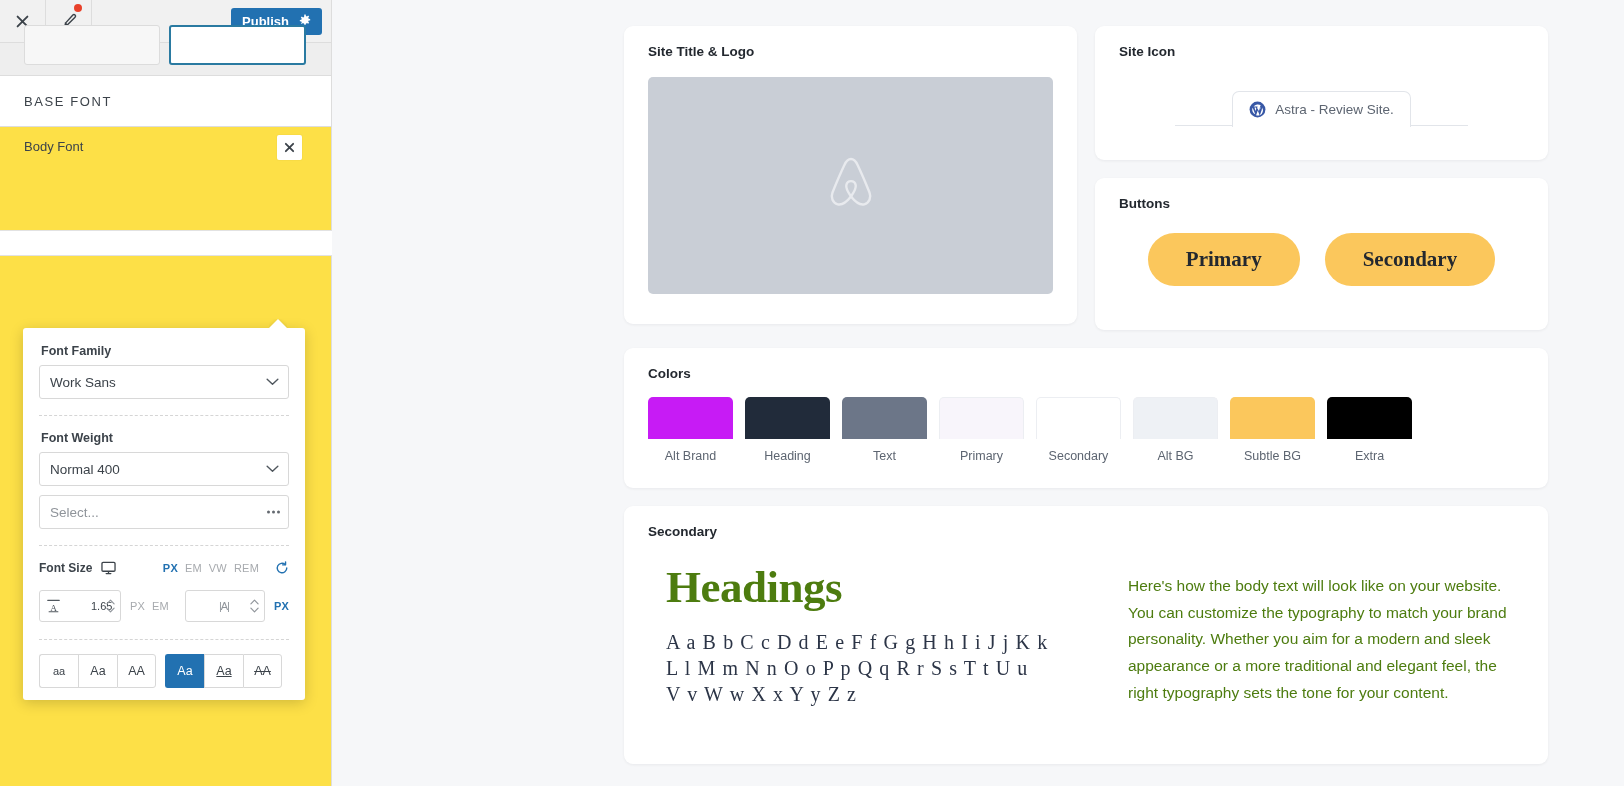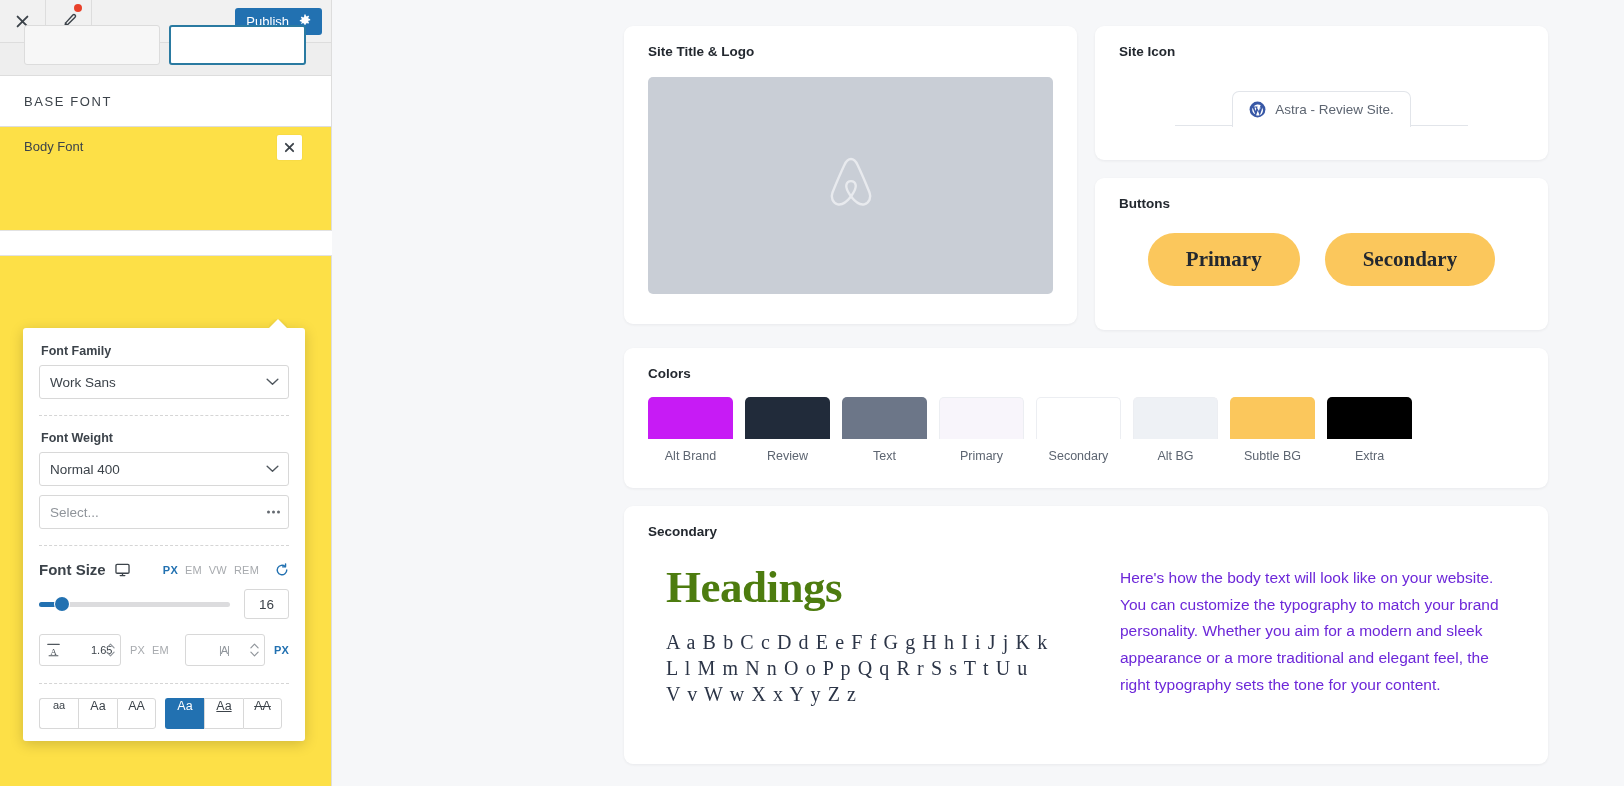--- a/index.html
+++ b/index.html
@@ -42,21 +42,21 @@
     display: flex; align-items: center; padding-right: 9px;
   }
   .publish-btn {
     display: flex; align-items: center; gap: 9px;
     background: #2271b1; color: #ffffff;
     border: none; border-radius: 3px;
     height: 27px; padding: 0 10px 0 11px;
     font-size: 13px; font-family: "Liberation Sans", sans-serif;
     cursor: pointer; line-height: 1;
   }
-  .publish-btn .lbl { font-size: 13px; }
+  .publish-btn .lbl { font-size: 13px; font-weight: bold; }
   .gear { display: inline-flex; }
 
   
   .cut-row {
     position: relative; height: 33px; background: #eeeeee;
     border-bottom: 1px solid #dddddd;
   }
   .cut-box {
     position: absolute; bottom: 10px; height: 40px;
     background: #f7f7f7; border: 1px solid #dcdcdc;
@@ -130,21 +130,21 @@
     display: inline-flex; gap: 2px;
   }
   .dots-ico i { width: 3px; height: 3px; border-radius: 50%; background: #646970; display: block; }
   .dashed-sep {
     border-top: 1px dashed #d5d5d5; margin: 16px 0 15px 0;
   }
   .pop-gap { height: 9px; }
 
   
   .fs-head { display: flex; align-items: center; margin-bottom: 2px; }
-  .fs-title { font-size: 15px; font-weight: 700; color: #3c434a; }
+  .fs-title { font-size: 12px; font-weight: 700; color: #3c434a; }
   .monitor-ico { margin-left: 9px; display: inline-flex; }
   .units { margin-left: auto; display: flex; align-items: center; gap: 7px; }
   .unit {
     font-size: 11px; color: #a7aaae; cursor: pointer; letter-spacing: .2px;
   }
   .unit.active { color: #2271b1; font-weight: 700; }
   .reset-ico { margin-left: 9px; cursor: pointer; display: inline-flex; }
 
   .slider-row { display: flex; align-items: center; gap: 0; margin-top: 11px; }
   .slider {
@@ -178,24 +178,24 @@
   }
   .unit-pair { display: flex; gap: 7px; margin-left: 9px; }
   .pair-spacer { flex: 1; }
   .spin-box.ls { width: 80px; padding-left: 9px; }
   .ls-caret { letter-spacing: -1px; }
 
   .btn-group {
     display: flex; margin-top: 14px;
   }
   .bg-seg {
-    height: 31px; min-width: 39px; padding: 0 8px;
+    height: 31px; min-width: 39px; padding: 16px 8px;
     border: 1px solid #d8d8d8; border-right: none;
     background: #ffffff; color: #3c434a;
-    display: flex; align-items: flex-start; justify-content: center;
+    display: flex; align-items: center; justify-content: center;
     font-size: 12.5px; cursor: pointer;
   }
   .bg-seg:first-child { border-radius: 3px 0 0 3px; }
   .bg-seg.last { border-right: 1px solid #d8d8d8; border-radius: 0 3px 3px 0; }
   .bg-seg.sep-left { border-left: 1px solid #d8d8d8; border-radius: 3px 0 0 3px; margin-left: 9px; }
   .bg-seg.active { background: #2271b1; border-color: #2271b1; color: #ffffff; }
   .bg-seg .u { text-decoration: underline; }
   .bg-seg .s { text-decoration: line-through; }
   .bg-seg .sm { font-size: 11px; }
 
@@ -280,22 +280,22 @@
     font-size: 45px; font-weight: 700; color: #4d7c0f;
     margin: 0 0 16px 0; letter-spacing: -.5px;
   }
   .alpha {
     font-family: "Liberation Serif", serif;
     font-size: 20px; color: #2c3547; line-height: 1.3;
     letter-spacing: 1.1px;
   }
   .typo-right { flex: 1; padding-left: 6px; }
   .body-copy {
-    font-size: 15.5px; line-height: 1.72; color: #6d28d9;
-    margin: 4px; max-width: 400px;
+    font-size: 15.5px; line-height: 1.72; color: #4d7c0f;
+    margin: 12px; max-width: 400px;
   }
 </style>
 </head>
 <body>
 
 <div class="screen">
 
   <div class="panel">
 
     <div class="panel-header">
@@ -403,28 +403,20 @@
               <span class="unit">REM</span>
               <span class="reset-ico">
                 <svg width="14" height="14" viewBox="0 0 15 15" aria-hidden="true">
                   <path d="M12.6 7.5 a5.1 5.1 0 1 1 -1.7-3.8" fill="none" stroke="#2271b1" stroke-width="1.5" stroke-linecap="round"></path>
                   <path d="M11.3 0.9 v3.2 h-3.2" fill="none" stroke="#2271b1" stroke-width="1.5" stroke-linecap="round" stroke-linejoin="round"></path>
                 </svg>
               </span>
             </span>
           </div>
 
-          <div class="slider-row">
-            <div class="slider">
-              <span class="track"></span>
-              <span class="track-fill" id="fs-fill" style="width: 12%;"></span>
-              <span class="knob" id="fs-knob" style="left: calc(12% - 7px);"></span>
-            </div>
-            <div class="num-box">16</div>
-          </div>
 
           <div class="pair-row">
             <div class="spin-box">
               <span class="lh-ico">
                 <svg width="13" height="14" viewBox="0 0 14 15" aria-hidden="true">
                   <path d="M0.8 1.4 h12.4" stroke="#50575e" stroke-width="1.3" stroke-linecap="round"></path>
                   <text x="7" y="12.4" font-size="10" font-family="Liberation Serif, serif" fill="#50575e" text-anchor="middle">A</text>
                   <path d="M2.2 13.8 h9.6" stroke="#50575e" stroke-width="1.1" stroke-linecap="round"></path>
                 </svg>
               </span>
@@ -533,21 +525,21 @@
 
     <div class="card colors-card">
       <div class="card-label">Colors</div>
       <div class="swatch-row" id="swatch-row">
           <div class="swatch">
             <div class="sw-chip" style="background: rgb(199, 27, 245);"></div>
             <div class="sw-name">Alt Brand</div>
           </div>
           <div class="swatch">
             <div class="sw-chip" style="background: rgb(33, 43, 58);"></div>
-            <div class="sw-name">Review</div>
+            <div class="sw-name">Heading</div>
           </div>
           <div class="swatch">
             <div class="sw-chip" style="background: rgb(108, 118, 136);"></div>
             <div class="sw-name">Text</div>
           </div>
           <div class="swatch">
             <div class="sw-chip bordered" style="background: rgb(248, 245, 251);"></div>
             <div class="sw-name">Primary</div>
           </div>
           <div class="swatch">

